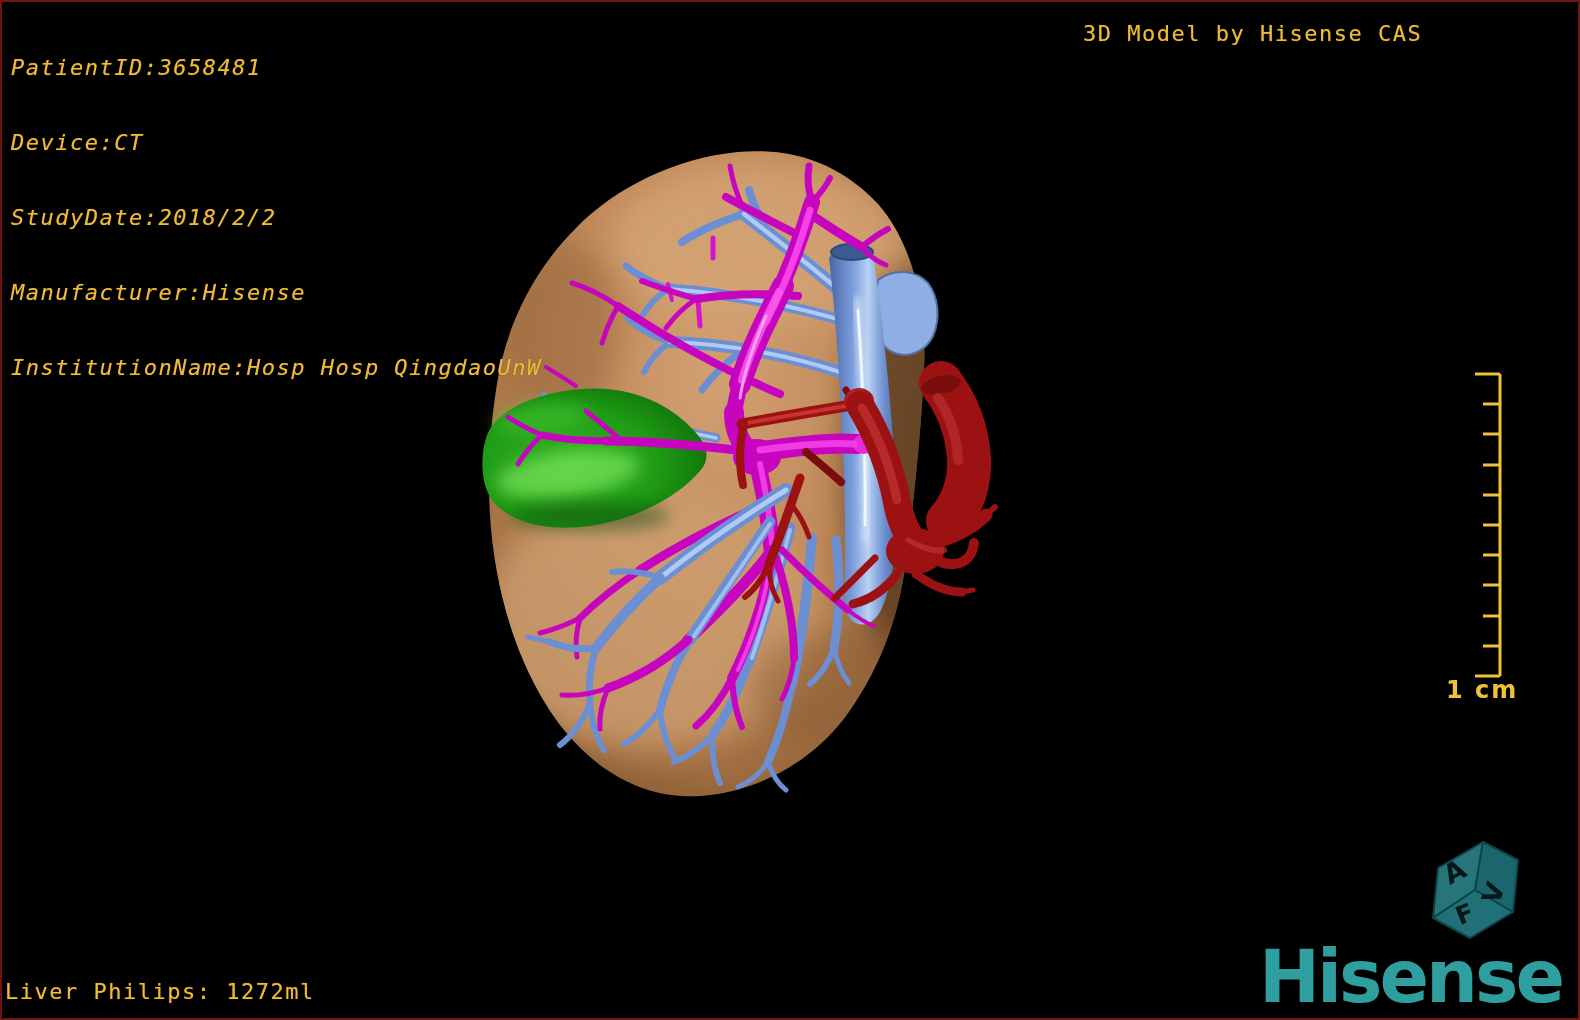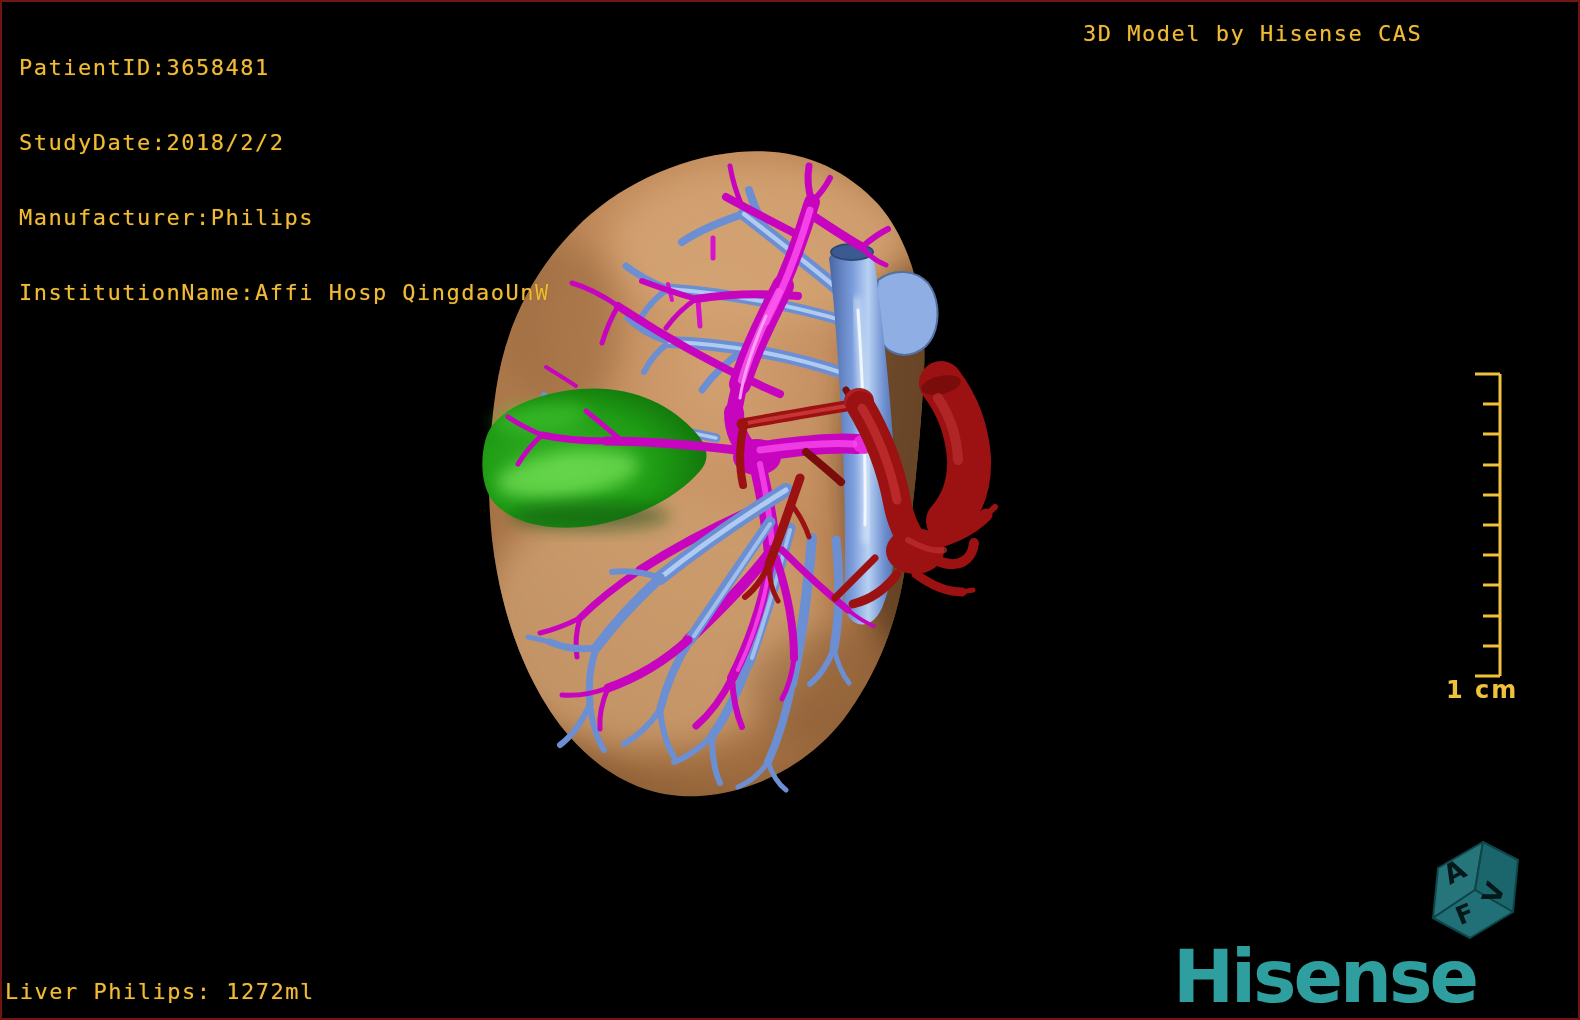--- a/index.html
+++ b/index.html
@@ -6,25 +6,25 @@
   body{
     position:relative;width:1580px;height:1020px;overflow:hidden;
     font-family:"DejaVu Sans Mono","Liberation Mono",monospace;
   }
   .frame{position:absolute;inset:0;border:2px solid #701414;pointer-events:none;z-index:60;}
   .scene{position:absolute;left:0;top:0;width:1580px;height:1020px;z-index:1;}
   .overlay-text{
     position:absolute;color:#EFBB38;font-size:22px;line-height:25px;
     letter-spacing:1.5px;white-space:pre;z-index:10;text-shadow:0 0 1px #7a5a00;
   }
-  .meta-block{left:19px;top:5px;}
+  .meta-block{left:11px;top:5px;font-style:italic;}
   .watermark{left:1083px;top:21px;}
   .volume{left:5px;top:979px;}
   .logo{
-    position:absolute;left:1173px;top:934px;z-index:10;
+    position:absolute;left:1259px;top:934px;z-index:10;
     font-family:"DejaVu Sans","Liberation Sans",sans-serif;
     font-weight:bold;font-size:73px;letter-spacing:-3px;color:#2E9E9E;
   }
   .cube-letter{
     font-family:"DejaVu Sans","Liberation Sans",sans-serif;
     font-weight:bold;fill:#04181A;
   }
   .ruler-label{
     font-family:"DejaVu Sans","Liberation Sans",sans-serif;
     font-weight:bold;font-size:24px;fill:#F0C23C;letter-spacing:2px;
@@ -260,23 +260,24 @@
     <polygon points="1483,842 1518,860 1513,912 1475,890" fill="#1B666C"></polygon>
     <polygon points="1475,890 1513,912 1470,938 1433,918" fill="#217077"></polygon>
     <text class="cube-letter" font-size="27" text-anchor="middle" stroke="none" transform="translate(1459,880) rotate(-28)">A</text>
     <text class="cube-letter" font-size="26" text-anchor="middle" stroke="none" transform="translate(1502,896) rotate(-70)">V</text>
     <text class="cube-letter" font-size="25" text-anchor="middle" stroke="none" transform="translate(1468,922) rotate(-22)">F</text>
   </g>
 </svg>
 
 <div class="overlay-text meta-block">
   <div>PatientID:3658481</div>
+  <div>Device:CT</div>
   <div>StudyDate:2018/2/2</div>
-  <div>Manufacturer:Philips</div>
-  <div>InstitutionName:Affi Hosp QingdaoUnW</div>
+  <div>Manufacturer:Hisense</div>
+  <div>InstitutionName:Hosp Hosp QingdaoUnW</div>
 </div>
 
 <div class="overlay-text watermark">3D Model by Hisense CAS</div>
 
 <div class="overlay-text volume">Liver Philips: 1272ml</div>
 
 <div class="logo">Hisense</div>
 
 <div class="frame"></div>
 

